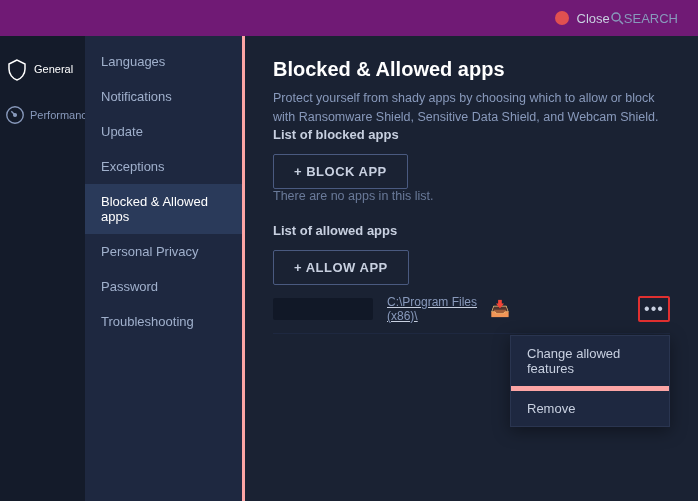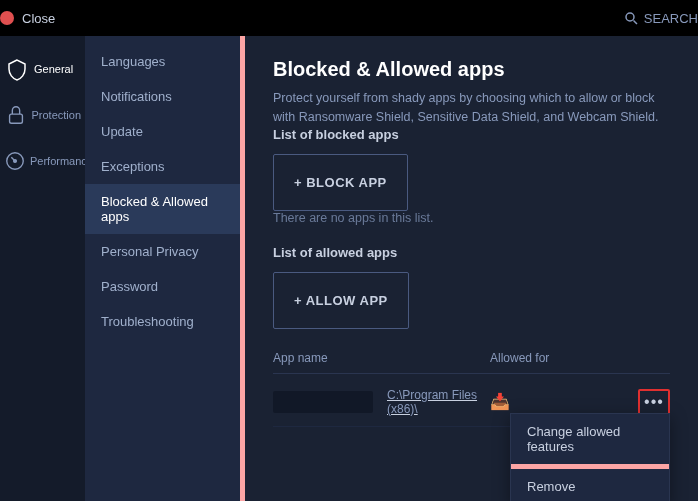--- a/index.html
+++ b/index.html
@@ -15,44 +15,43 @@
     .app-window {
       width: 698px;
       height: 501px;
       display: flex;
       flex-direction: column;
       background: #1a2233;
     }
     .title-bar {
       display: flex;
       align-items: center;
-      justify-content: space-between;
-      background: #000000;
-      padding: 6px 0;
+      justify-content: flex-end;
+      background: #701a75;
+      padding: 6px 20px;
       height: 36px;
       flex-shrink: 0;
     }
     .title-bar-left {
       display: flex;
       align-items: center;
       gap: 8px;
       color: #c8d0e0;
       font-size: 13px;
     }
     .close-btn {
       width: 14px;
       height: 14px;
       background: #e05050;
       border-radius: 50%;
       display: inline-block;
     }
     .title-bar-right {
       display: flex;
       align-items: center;
-      gap: 6px;
       color: #8899bb;
       font-size: 13px;
       cursor: pointer;
     }
     .main-body {
       display: flex;
       flex: 1;
       overflow: hidden;
     }
     .sidebar {
@@ -88,21 +87,21 @@
     .sidebar-icon svg {
       fill: none;
       stroke: currentColor;
       stroke-width: 1.5;
     }
     .nav-panel {
       width: 160px;
       background: #1e2840;
       padding: 8px 0;
       flex-shrink: 0;
-      border-right: 5px solid #fca5a5;
+      border-right: 3px solid #fca5a5;
     }
     .nav-item {
       padding: 10px 16px;
       cursor: pointer;
       color: #a0b0cc;
       font-size: 13px;
     }
     .nav-item.active {
       background: #2a3a5a;
       color: #ffffff;
@@ -132,21 +131,21 @@
       margin-bottom: 12px;
       font-size: 13px;
     }
     .block-btn {
       display: inline-flex;
       align-items: center;
       gap: 8px;
       border: 1.5px solid #4a5a80;
       background: transparent;
       color: #c8d0e0;
-      padding: 20px 20px;
+      padding: 9px 20px;
       font-size: 13px;
       font-weight: 600;
       cursor: pointer;
       letter-spacing: 0.5px;
       border-radius: 2px;
     }
     .empty-text {
       color: #6a7a99;
       font-size: 12.5px;
       margin-bottom: 20px;
@@ -213,21 +212,21 @@
       cursor: pointer;
       color: #c8d0e0;
       font-size: 16px;
       letter-spacing: 1px;
       background: transparent;
       border-radius: 2px;
     }
     .dropdown-menu {
       position: absolute;
       right: 0;
-      top: 24px;
+      top: 39px;
       background: #1e2840;
       border: 1px solid #2a3550;
       min-width: 160px;
       z-index: 100;
       box-shadow: 0 4px 16px rgba(0,0,0,0.4);
     }
     .dropdown-item {
       padding: 10px 16px;
       cursor: pointer;
       color: #c8d0e0;
@@ -264,29 +263,20 @@
         <div class="sidebar-icon">
           <svg width="24" height="24" viewBox="0 0 24 24" stroke="currentColor" fill="none" stroke-width="1.5">
             <path d="M12 3L4 7v5c0 5 3.5 9.74 8 11 4.5-1.26 8-6 8-11V7L12 3z"></path>
           </svg>
         </div>
         <span>General</span>
       </div>
       <div class="sidebar-item">
         <div class="sidebar-icon">
           <svg width="22" height="22" viewBox="0 0 24 24" stroke="currentColor" fill="none" stroke-width="1.5">
-            <rect x="5" y="11" width="14" height="10" rx="2"></rect>
-            <path d="M8 11V7a4 4 0 018 0v4"></path>
-          </svg>
-        </div>
-        <span>Protection</span>
-      </div>
-      <div class="sidebar-item">
-        <div class="sidebar-icon">
-          <svg width="22" height="22" viewBox="0 0 24 24" stroke="currentColor" fill="none" stroke-width="1.5">
             <circle cx="12" cy="12" r="9"></circle>
             <path d="M12 12L8 8"></path>
             <circle cx="12" cy="12" r="1.5" fill="currentColor"></circle>
           </svg>
         </div>
         <span>Performance</span>
       </div>
     </div>
 
     <div class="nav-panel">
@@ -308,25 +298,20 @@
       <div class="section-label">List of blocked apps</div>
       <button class="block-btn">+ BLOCK APP</button>
       <div class="empty-text">There are no apps in this list.</div>
 
       
       <div class="allow-section">
         <div class="section-label">List of allowed apps</div>
         <button class="block-btn">+ ALLOW APP</button>
 
         
-        <div class="table-header">
-          <div class="col-app-name">App name</div>
-          <div class="col-allowed-for">Allowed for</div>
-          <div class="col-actions"></div>
-        </div>
 
         
         <div class="app-row">
           <div style="display:flex; align-items:center; flex:1; gap:6px;text-decoration:underline;">
             <div class="app-icon-thumb"></div>
             <span class="app-path">C:\Program Files (x86)\</span>
           </div>
           <div class="app-allowed-icon">
             <span class="download-icon">📥</span>
           </div>

